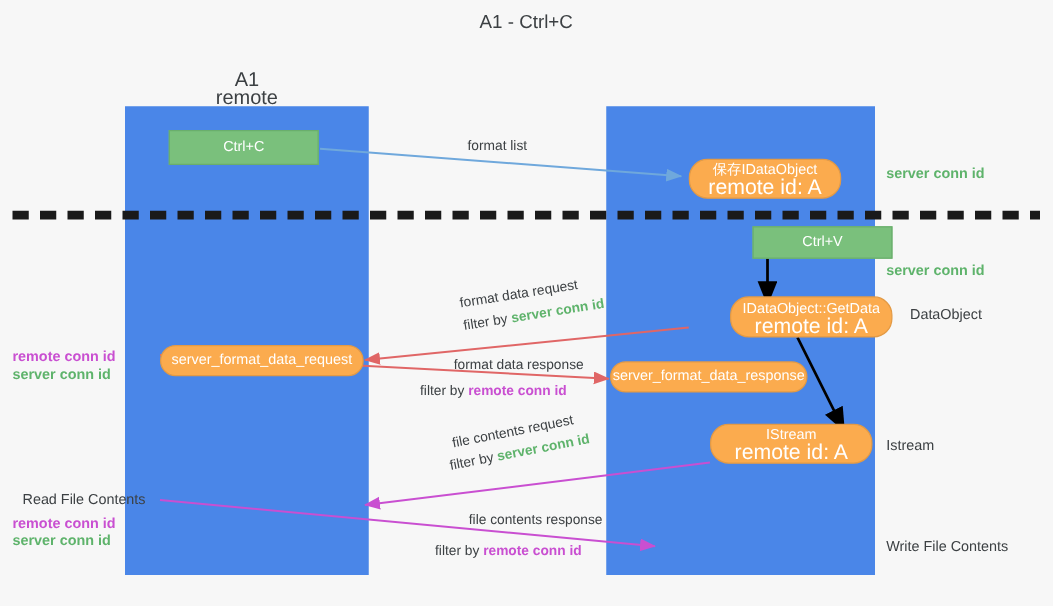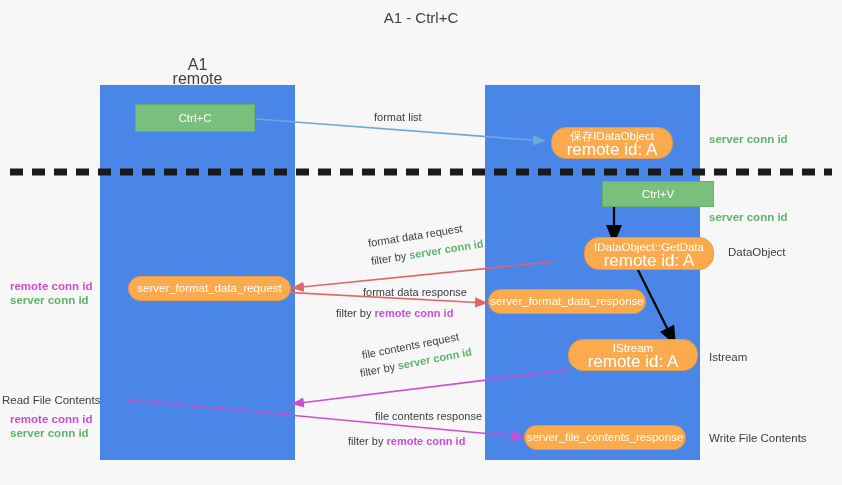--- a/index.html
+++ b/index.html
@@ -163,23 +163,20 @@
 
   <div class="abs node orange" style="left:128px; top:276px; width:163px; height:25px;">
     <div>server_format_data_request</div>
   </div>
 
   <div class="abs node orange" style="left:488px; top:289px; width:158px; height:25px;">
     <div>server_format_data_response</div>
   </div>
 
 
-  <div class="abs node orange" style="left:524px; top:425px; width:162px; height:25px;">
-    <div>server_file_contents_response</div>
-  </div>
 
   <div class="abs edge-label" style="left:374px; top:110px;">
     <span>format list</span>
   </div>
 
   <div class="abs edge-label rot-up" style="left:368px; top:236px;">
     <span>format data request</span>
   </div>
   <div class="abs edge-label rot-up" style="left:371px; top:254px;">
     <span>filter by </span><span class="tok-server">server conn id</span>
@@ -208,17 +205,17 @@
 
   <div class="abs side green" style="left:709px; top:132px;">server conn id</div>
   <div class="abs side green" style="left:709px; top:210px;">server conn id</div>
   <div class="abs side plain" style="left:709px; top:245px;margin-left:19px;">DataObject</div>
   <div class="abs side plain" style="left:709px; top:350px;">Istream</div>
   <div class="abs side plain" style="left:709px; top:431px;">Write File Contents</div>
 
   <div class="abs side purple" style="left:10px; top:279px;">remote conn id</div>
   <div class="abs side green" style="left:10px; top:293px;">server conn id</div>
 
-  <div class="abs side plain" style="left:2px; top:393px;">Read File Contents</div>
+  <div class="abs side plain" style="left:18px; top:393px;">Read File Contents</div>
   <div class="abs side purple" style="left:10px; top:412px;">remote conn id</div>
   <div class="abs side green" style="left:10px; top:426px;">server conn id</div>
 
 </div>
 
 </body></html>

